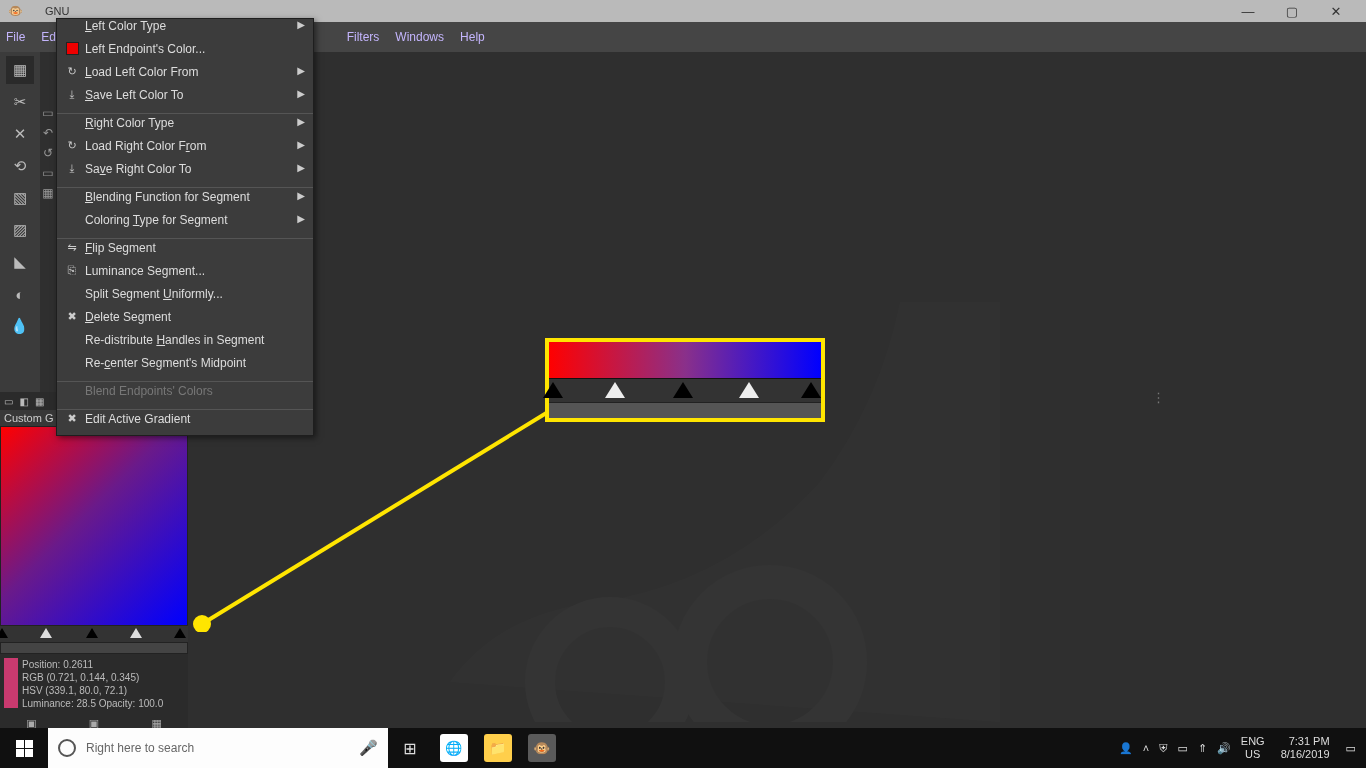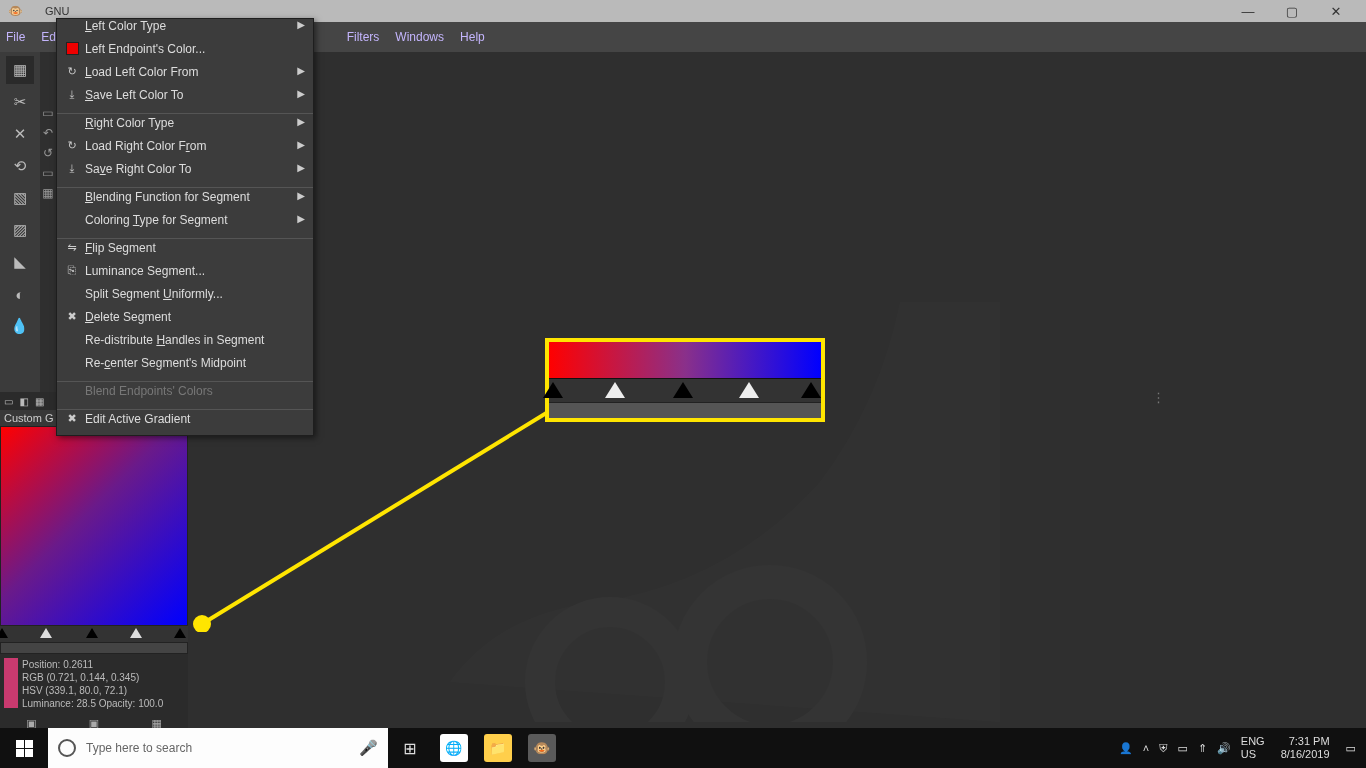--- a/index.html
+++ b/index.html
@@ -65,21 +65,21 @@
 .start { width: 48px; height: 40px; display: flex; align-items: center; justify-content: center; }
 .win-logo { display: grid; grid-template-columns: 8px 8px; grid-template-rows: 8px 8px; gap: 1px; }
 .win-logo span { background: #fff; }
 .search { flex: 0 0 340px; height: 40px; background: #fdfdfd; display: flex; align-items: center; padding: 0 10px; gap: 10px; color: #666; }
 .search .circle { width: 18px; height: 18px; border: 2px solid #555; border-radius: 50%; }
 .search .mic { margin-left: auto; font-size: 15px; color: #555; }
 .tb-ico { width: 44px; height: 40px; display: flex; align-items: center; justify-content: center; font-size: 16px; color: #ddd; }
 .tb-spacer { flex: 1; }
 .tray { display: flex; align-items: center; gap: 10px; padding: 0 10px; font-size: 11px; }
 .clock { text-align: right; line-height: 13px; padding: 0 6px; }
-.lang { text-align: left; line-height: 13px; }
+.lang { text-align: center; line-height: 13px; }
 .app-ico { width: 28px; height: 28px; border-radius: 3px; display: flex; align-items: center; justify-content: center; font-size: 14px; }
 </style>
 </head>
 <body>
 
 <div class="titlebar">
   <span style="font-size:12px;color:#555;">🐵</span>
   <span style="margin-left:22px;">GNU</span>
   <span class="spacer"></span>
   <div class="wbtn">—</div>
@@ -268,21 +268,21 @@
   <div class="start">
     <div class="win-logo">
         <span></span>
         <span></span>
         <span></span>
         <span></span>
       </div>
   </div>
   <div class="search">
     <div class="circle"></div>
-    <span>Type here to search</span>
+    <span>Right here to search</span>
     <span class="mic">🎤</span>
   </div>
   <div class="tb-ico">⊞</div>
   <div class="tb-ico">
       <div class="app-ico" style="background:#fff;">🌐</div>
     </div>
   <div class="tb-ico">
       <div class="app-ico" style="background:#ffcf4b;">📁</div>
     </div>
   <div class="tb-ico">

